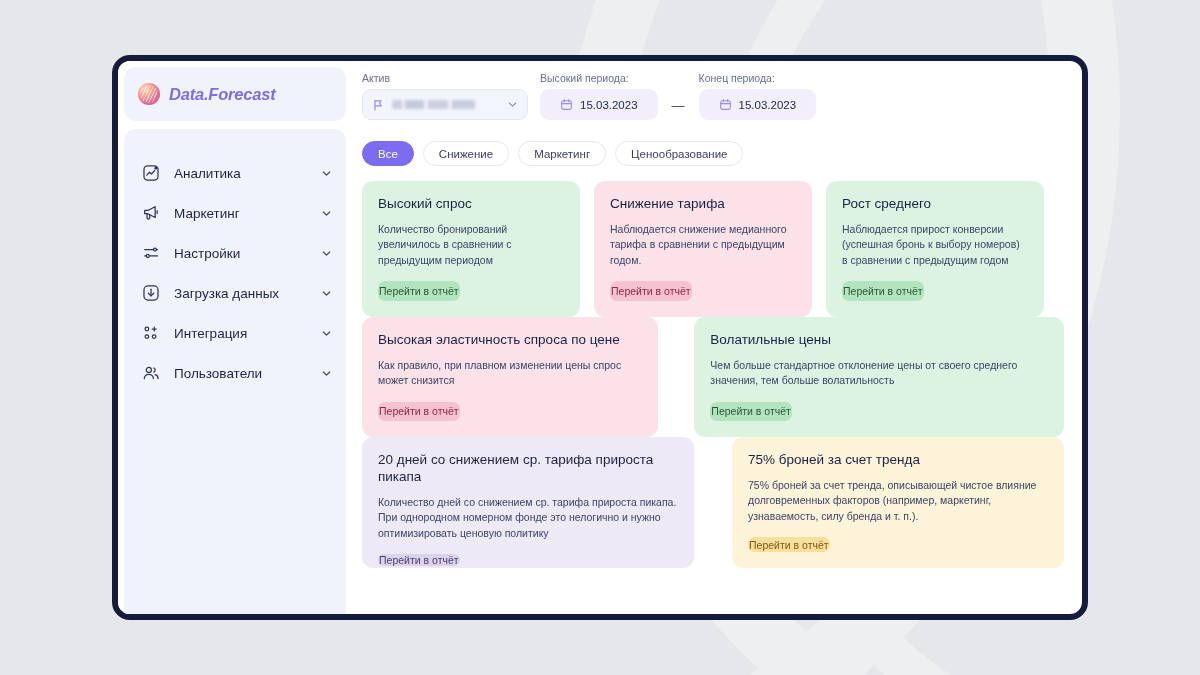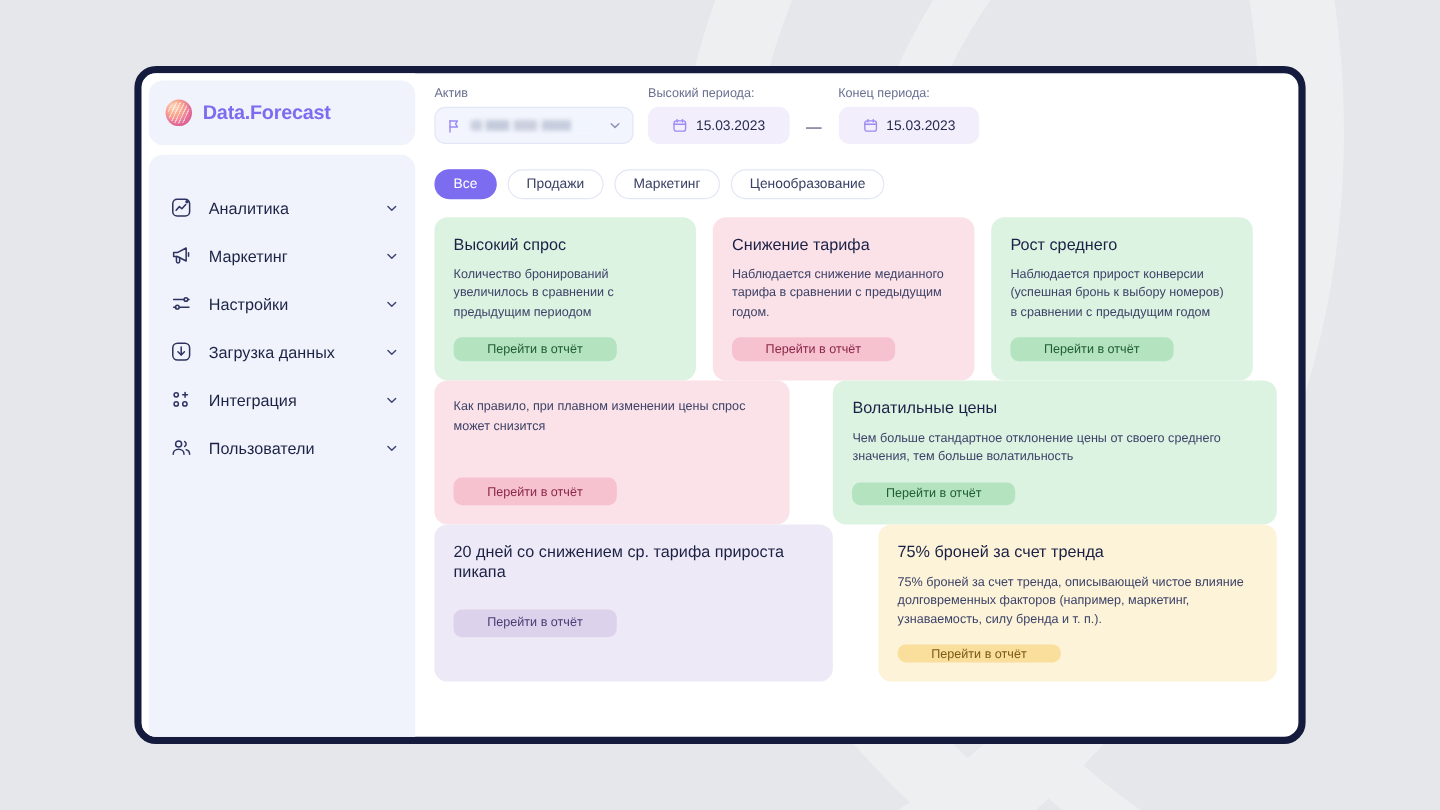--- a/index.html
+++ b/index.html
@@ -64,20 +64,21 @@
     gap: 8px;
   }
   .brand-card {
     background: #f0f3fb;
     border-radius: 12px;
     height: 54px;
     display: flex;
     align-items: center;
     gap: 9px;
     padding-left: 14px;
+    font-style: italic;
   }
   .logo-orb {
     width: 22px; height: 22px;
     border-radius: 50%;
     background:
       radial-gradient(circle at 32% 28%, #ffd9c2 0%, #f9a98e 30%, #ef7ba0 62%, #e2609a 100%);
     box-shadow: inset -2px -2px 4px rgba(190,70,120,.35);
     position: relative;
     flex: 0 0 22px;
   }
@@ -242,21 +243,21 @@
   .card-desc {
     font-size: 10.5px;
     line-height: 1.48;
     color: #3d4368;
     flex: 1 1 auto;
   }
   .card-btn {
     align-self: flex-start;
     margin-top: 13px;
     height: 23px;
-    padding: 0 28px;
+    padding: 0 1px;
     border-radius: 7px;
     font-size: 10.5px;
     display: flex;
     align-items: center;
     cursor: pointer;
     border: none;
     font-family: inherit;
     white-space: nowrap;
   }
 
@@ -456,21 +457,21 @@
             </svg>
           </span>
           <span class="date-text">15.03.2023</span>
         </div>
       </div>
 
     </div>
 
     <div class="chips">
       <div class="chip active">Все</div>
-      <div class="chip">Продажи</div>
+      <div class="chip">Снижение</div>
       <div class="chip">Маркетинг</div>
       <div class="chip">Ценообразование</div>
     </div>
 
     <div class="rows">
 
       <div class="row r1">
         <div class="card v-green">
           <div class="card-title">Высокий спрос</div>
           <div class="card-desc">Количество бронирований увеличилось в сравнении с предыдущим периодом</div>
@@ -483,34 +484,36 @@
         </div>
         <div class="card v-green">
           <div class="card-title">Рост среднего</div>
           <div class="card-desc">Наблюдается прирост конверсии (успешная бронь к выбору номеров) в сравнении с предыдущим годом</div>
           <button class="card-btn">Перейти в отчёт</button>
         </div>
       </div>
 
       <div class="row r2">
         <div class="card v-pink">
+          <div class="card-title">Высокая эластичность спроса по цене</div>
           <div class="card-desc">Как правило, при плавном изменении цены спрос может снизится</div>
           <button class="card-btn">Перейти в отчёт</button>
         </div>
         <div class="r2-spacer"></div>
         <div class="card v-green">
           <div class="card-title">Волатильные цены</div>
           <div class="card-desc">Чем больше стандартное отклонение цены от своего среднего значения, тем больше волатильность</div>
           <button class="card-btn">Перейти в отчёт</button>
         </div>
       </div>
 
       <div class="row r3">
         <div class="card v-purple">
           <div class="card-title">20 дней со снижением ср. тарифа прироста пикапа</div>
+          <div class="card-desc">Количество дней со снижением ср. тарифа прироста пикапа. При однородном номерном фонде это нелогично и нужно оптимизировать ценовую политику</div>
           <button class="card-btn">Перейти в отчёт</button>
         </div>
         <div class="r3-spacer"></div>
         <div class="card v-yellow">
           <div class="card-title">75% броней за счет тренда</div>
           <div class="card-desc">75% броней за счет тренда, описывающей чистое влияние долговременных факторов (например, маркетинг, узнаваемость, силу бренда и т. п.).</div>
           <button class="card-btn">Перейти в отчёт</button>
         </div>
       </div>
 

